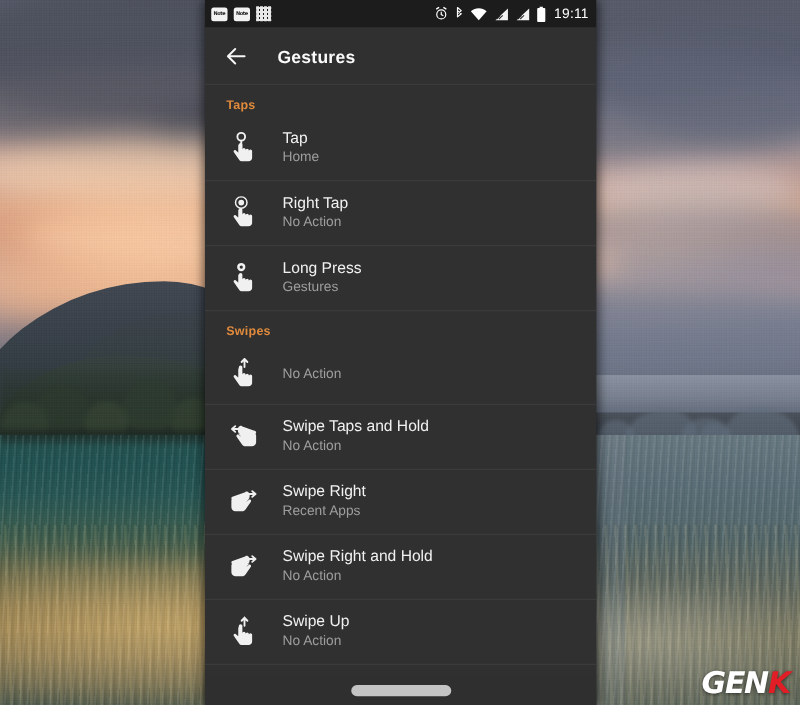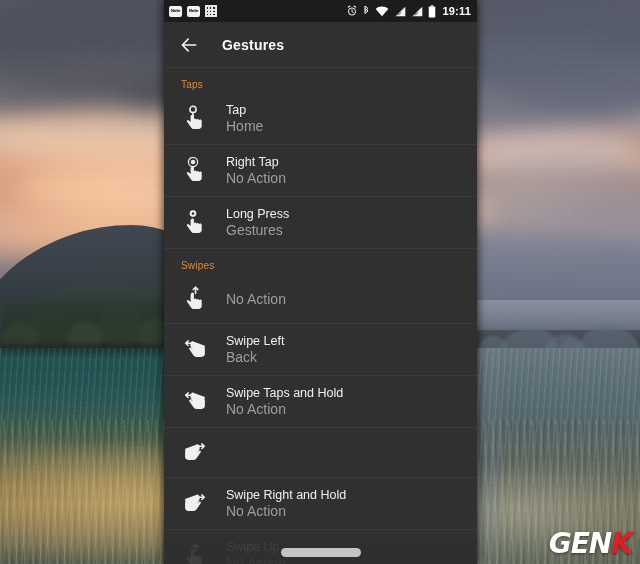--- a/index.html
+++ b/index.html
@@ -203,21 +203,21 @@
     background-image:
       repeating-linear-gradient(0deg, rgba(255,255,255,0.012) 0 1px, rgba(0,0,0,0.012) 1px 2px),
       repeating-linear-gradient(90deg, rgba(255,255,255,0.01) 0 1px, rgba(0,0,0,0.01) 1px 2px);
     pointer-events:none;
   }
 
   
   #watermark {
     position:absolute; right:8px; bottom:6px;
     font-family:"DejaVu Sans", sans-serif;
-    font-size:28px; font-weight:bold; font-style:italic;
+    font-size:24px; font-weight:bold; font-style:italic;
     letter-spacing:-1px; line-height:1;
     text-shadow:0 1px 3px rgba(0,0,0,0.55);
     user-select:none;
   }
   #watermark .gen { color:#ffffff; }
   #watermark .k   { color:#e11d26; }
 
   
   #phone {
     position:absolute; left:164px; top:0; width:313px; height:564px;
@@ -243,21 +243,21 @@
     font-family:"DejaVu Sans", sans-serif; letter-spacing:-0.3px;
   }
   .grid-ico {
     width:12px; height:12px;
     background:
       repeating-linear-gradient(0deg,  #e8e8e8 0 2px, transparent 2px 3.2px),
       repeating-linear-gradient(90deg, #e8e8e8 0 2px, transparent 2px 3.2px);
     background-color:transparent;
   }
   #sb-time {
-    font-size:11px; font-weight:bold; letter-spacing:0.2px;
+    font-size:11px; font-weight:normal; letter-spacing:0.2px;
     font-family:"Liberation Sans", sans-serif; margin-left:1px;
   }
 
   
   #toolbar {
     height:46px; background:#303030;
     display:flex; align-items:center; padding-left:12px;
     border-bottom:1px solid #3a3a3a;
   }
   #back-btn {
@@ -265,36 +265,36 @@
     cursor:pointer; flex:none;
   }
   #toolbar-title {
     color:#fafafa; font-size:14px; font-weight:bold;
     margin-left:20px; letter-spacing:0.2px;
   }
 
   
   #list { background:#303030; }
   .section-header {
-    color:#e08a3c; font-size:10px; font-weight:normal;
+    color:#e08a3c; font-size:10px; font-weight:bold;
     padding:11px 0 3px 17px; letter-spacing:0.2px;
   }
   .row {
     display:flex; align-items:center;
     padding:10px 14px 11px 14px;
     border-bottom:1px solid #3b3b3b;
     min-height:50px;
     cursor:pointer;
   }
   .row-icon {
     width:34px; flex:none; display:flex; align-items:center; justify-content:center;
   }
   .row-text { margin-left:14px; }
   .row-title { color:#f1f1f1; font-size:12.5px; line-height:15px; }
-  .row-sub   { color:#9e9e9e; font-size:14px; line-height:14px; margin-top:1px; }
+  .row-sub   { color:#9e9e9e; font-size:11px; line-height:14px; margin-top:1px; }
 
   
   #navbar {
     position:absolute; left:0; bottom:0; width:313px; height:24px;
     background:rgba(48,48,48,0.92);
     display:flex; align-items:center; justify-content:center;
   }
   #nav-pill {
     width:80px; height:9px; border-radius:5px; background:#c4c4c4;
   }
@@ -456,33 +456,20 @@
         <svg width="22" height="26" viewBox="0 0 22 26">
           <path d="M11.6 8.6V2.2M11.6 2.2l-2.3 2.4M11.6 2.2l2.3 2.4" stroke="#f0f0f0" stroke-width="1.5" fill="none" stroke-linecap="round" stroke-linejoin="round"></path>
           <path d="M6.6 10.5v6.4l-2.1-1.7c-.9-.7-2.1.5-1.4 1.5l4.2 6c.5.8 1.4 1.3 2.4 1.3h5.1c1.6 0 2.9-1.3 2.9-2.9v-5.3c0-.7-.6-1.3-1.3-1.3s-1.3.6-1.3 1.3v-.5c0-.7-.6-1.3-1.3-1.3s-1.3.6-1.3 1.3v-.6c0-.7-.6-1.3-1.3-1.3s-1.3.6-1.3 1.3v-5.9c0-.8-.6-1.4-1.4-1.4s-1.4.6-1.4 1.4z" fill="#f0f0f0"></path>
         </svg>
       </div>
       <div class="row-text">
         <div class="row-sub">No Action</div>
       </div>
     </div>
 
-    <div class="row">
-      <div class="row-icon">
-        <svg width="24" height="24" viewBox="0 0 24 24">
-          <path d="M11 6.2H2.6M2.6 6.2l2.6-2.3M2.6 6.2l2.6 2.3" stroke="#f0f0f0" stroke-width="1.5" fill="none" stroke-linecap="round" stroke-linejoin="round"></path>
-          <path d="M20.5 8.2c.8 0 1.4.6 1.4 1.4s-.6 1.4-1.4 1.4h-6.2l1.7 1.8c.7.8-.4 2-1.4 1.4l-6-3.8c-.8-.5-1.3-1.4-1.3-2.3v-1.2c0-.9.5-1.8 1.3-2.3l.3-.2c.5-.3 1.1-.3 1.6 0l.4.3" fill="#f0f0f0"></path>
-          <path d="M7.5 9.8h12.8c.9 0 1.6.7 1.6 1.6v5.4c0 1.7-1.4 3.1-3.1 3.1h-5.6c-1 0-2-.5-2.6-1.4l-4.3-6.2c-.7-1 .5-2.3 1.5-1.6l2.3 1.8z" fill="#f0f0f0"></path>
-        </svg>
-      </div>
-      <div class="row-text">
-        <div class="row-title">Swipe Left</div>
-        <div class="row-sub">Back</div>
-      </div>
-    </div>
 
     <div class="row">
       <div class="row-icon">
         <svg width="24" height="24" viewBox="0 0 24 24">
           <path d="M11 6.2H2.6M2.6 6.2l2.6-2.3M2.6 6.2l2.6 2.3" stroke="#f0f0f0" stroke-width="1.5" fill="none" stroke-linecap="round" stroke-linejoin="round"></path>
           <path d="M20.5 7.6c.8 0 1.4.6 1.4 1.4s-.6 1.4-1.4 1.4h-6.2l1.7 1.8c.7.8-.4 2-1.4 1.4l-6-3.8c-.8-.5-1.3-1.4-1.3-2.3v-1.2c0-.9.5-1.8 1.3-2.3l.3-.2c.5-.3 1.1-.3 1.6 0l.4.3" fill="#f0f0f0"></path>
           <path d="M7.5 9.8h12.8c.9 0 1.6.7 1.6 1.6v5.4c0 1.7-1.4 3.1-3.1 3.1h-5.6c-1 0-2-.5-2.6-1.4l-4.3-6.2c-.7-1 .5-2.3 1.5-1.6l2.3 1.8z" fill="#f0f0f0"></path>
         </svg>
       </div>
       <div class="row-text">
@@ -492,20 +479,24 @@
     </div>
 
     <div class="row">
       <div class="row-icon">
         <svg width="24" height="24" viewBox="0 0 24 24">
           <path d="M13 6.2h8.4M21.4 6.2l-2.6-2.3M21.4 6.2l-2.6 2.3" stroke="#f0f0f0" stroke-width="1.5" fill="none" stroke-linecap="round" stroke-linejoin="round"></path>
           <path d="M3.5 8.2c-.8 0-1.4.6-1.4 1.4s.6 1.4 1.4 1.4h6.2l-1.7 1.8c-.7.8.4 2 1.4 1.4l6-3.8c.8-.5 1.3-1.4 1.3-2.3v-1.2c0-.9-.5-1.8-1.3-2.3l-.3-.2c-.5-.3-1.1-.3-1.6 0l-.4.3" fill="#f0f0f0"></path>
           <path d="M16.5 9.8H3.7c-.9 0-1.6.7-1.6 1.6v5.4c0 1.7 1.4 3.1 3.1 3.1h5.6c1 0 2-.5 2.6-1.4l4.3-6.2c.7-1-.5-2.3-1.5-1.6l-2.3 1.8z" fill="#f0f0f0"></path>
         </svg>
       </div>
+      <div class="row-text">
+        <div class="row-title">Swipe Right</div>
+        <div class="row-sub">Recent Apps</div>
+      </div>
     </div>
 
     <div class="row">
       <div class="row-icon">
         <svg width="24" height="24" viewBox="0 0 24 24">
           <path d="M13 6.2h8.4M21.4 6.2l-2.6-2.3M21.4 6.2l-2.6 2.3" stroke="#f0f0f0" stroke-width="1.5" fill="none" stroke-linecap="round" stroke-linejoin="round"></path>
           <path d="M3.5 7.6c-.8 0-1.4.6-1.4 1.4s.6 1.4 1.4 1.4h6.2l-1.7 1.8c-.7.8.4 2 1.4 1.4l6-3.8c.8-.5 1.3-1.4 1.3-2.3v-1.2c0-.9-.5-1.8-1.3-2.3l-.3-.2c-.5-.3-1.1-.3-1.6 0l-.4.3" fill="#f0f0f0"></path>
           <path d="M16.5 9.8H3.7c-.9 0-1.6.7-1.6 1.6v5.4c0 1.7 1.4 3.1 3.1 3.1h5.6c1 0 2-.5 2.6-1.4l4.3-6.2c.7-1-.5-2.3-1.5-1.6l-2.3 1.8z" fill="#f0f0f0"></path>
         </svg>
       </div>

